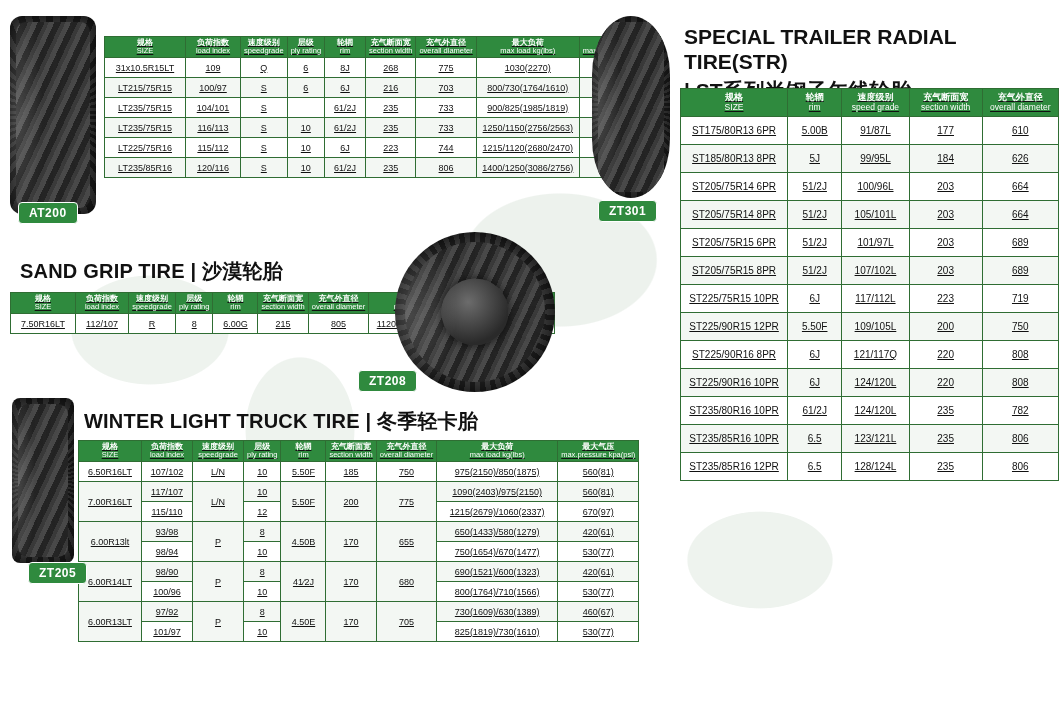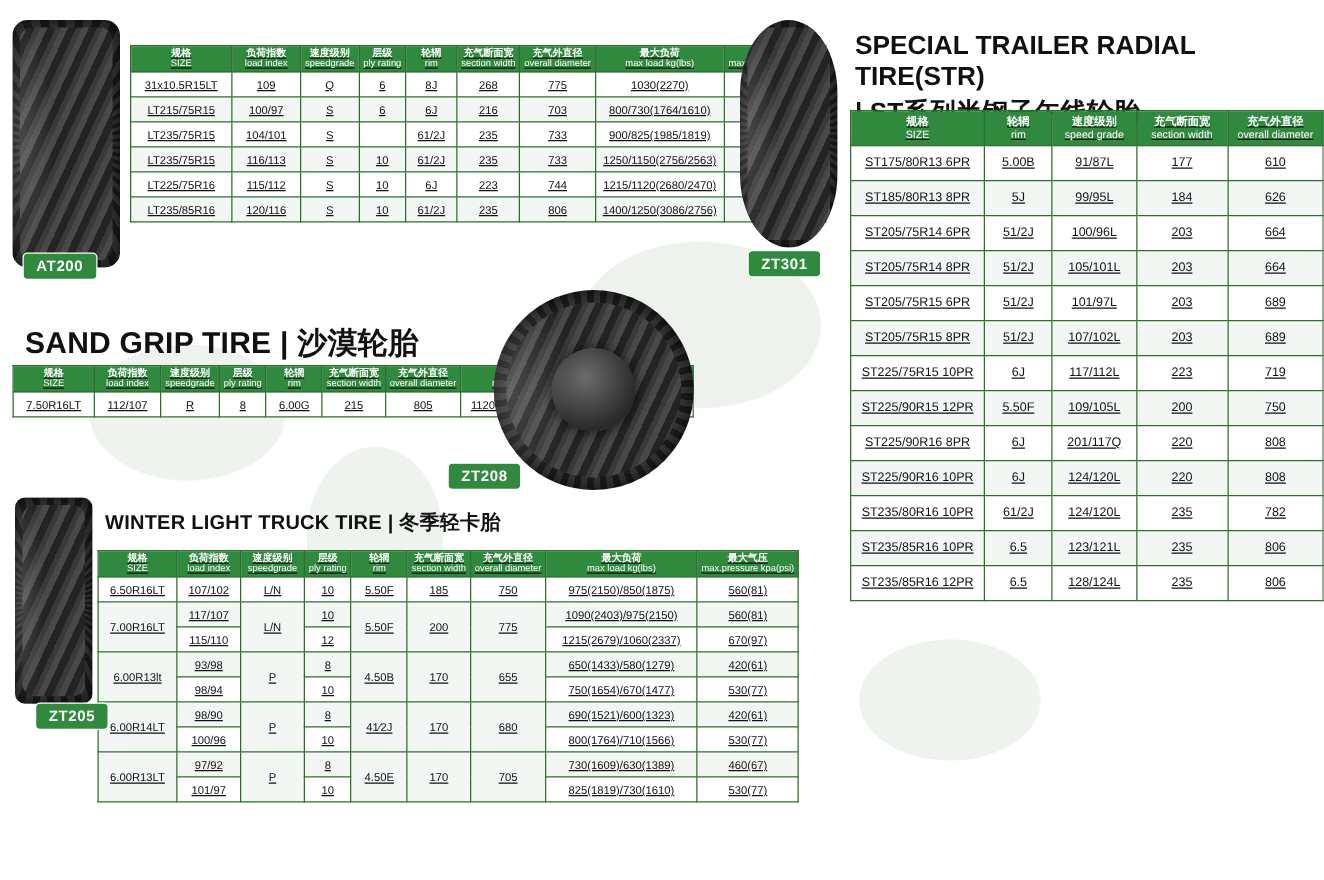--- a/index.html
+++ b/index.html
@@ -42,21 +42,21 @@
     line-height:1.05;
     padding:2px 3px;
   }
   .t thead th .cn{display:block;font-size:8px;font-weight:bold;}
   .t thead th .en{display:block;font-size:7.5px;font-weight:normal;}
   .t tbody td{background:#ffffff;height:17px;}
   .t tbody tr:nth-child(even) td{background:#f3f7f3;}
 
   
   .sect-title{
-    font-size:24px;font-weight:bold;letter-spacing:.2px;color:#111;
+    font-size:20px;font-weight:bold;letter-spacing:.2px;color:#111;
   }
   .sect-title .cn{font-weight:bold;}
 
   
   .tire{
     position:relative;
     border-radius:12px;
     background:
       repeating-conic-gradient(from 0deg at 50% 50%, #3a3a3a 0deg 4deg, #1d1d1d 4deg 8deg),
       #2a2a2a;
@@ -289,21 +289,21 @@
           <td>460(65)</td>
         </tr>
       </tbody>
   </table>
 
   <div class="tire round" style="position:absolute;left:395px;top:232px;width:160px;height:160px;">
     <div class="hole"></div>
   </div>
   <div class="badge" style="left:358px;top:370px;">ZT208</div>
 
-  <div class="sect-title" style="position:absolute;left:84px;top:408px;font-size:16px;">
+  <div class="sect-title" style="position:absolute;left:84px;top:408px;font-size:20px;">
     <span>WINTER LIGHT TRUCK TIRE | </span><span class="cn">冬季轻卡胎</span>
   </div>
 
   <div class="tire" style="position:absolute;left:12px;top:398px;width:62px;height:165px;border-radius:8px;">
   </div>
   <div class="badge" style="left:28px;top:562px;">ZT205</div>
 
   <table class="t" style="position:absolute;left:78px;top:440px;">
     <thead>
       <tr>
@@ -515,21 +515,21 @@
         <tr>
           <td>ST225/90R15 12PR</td>
           <td>5.50F</td>
           <td>109/105L</td>
           <td>200</td>
           <td>750</td>
         </tr>
         <tr>
           <td>ST225/90R16 8PR</td>
           <td>6J</td>
-          <td>201/117Q</td>
+          <td>121/117Q</td>
           <td>220</td>
           <td>808</td>
         </tr>
         <tr>
           <td>ST225/90R16 10PR</td>
           <td>6J</td>
           <td>124/120L</td>
           <td>220</td>
           <td>808</td>
         </tr>

